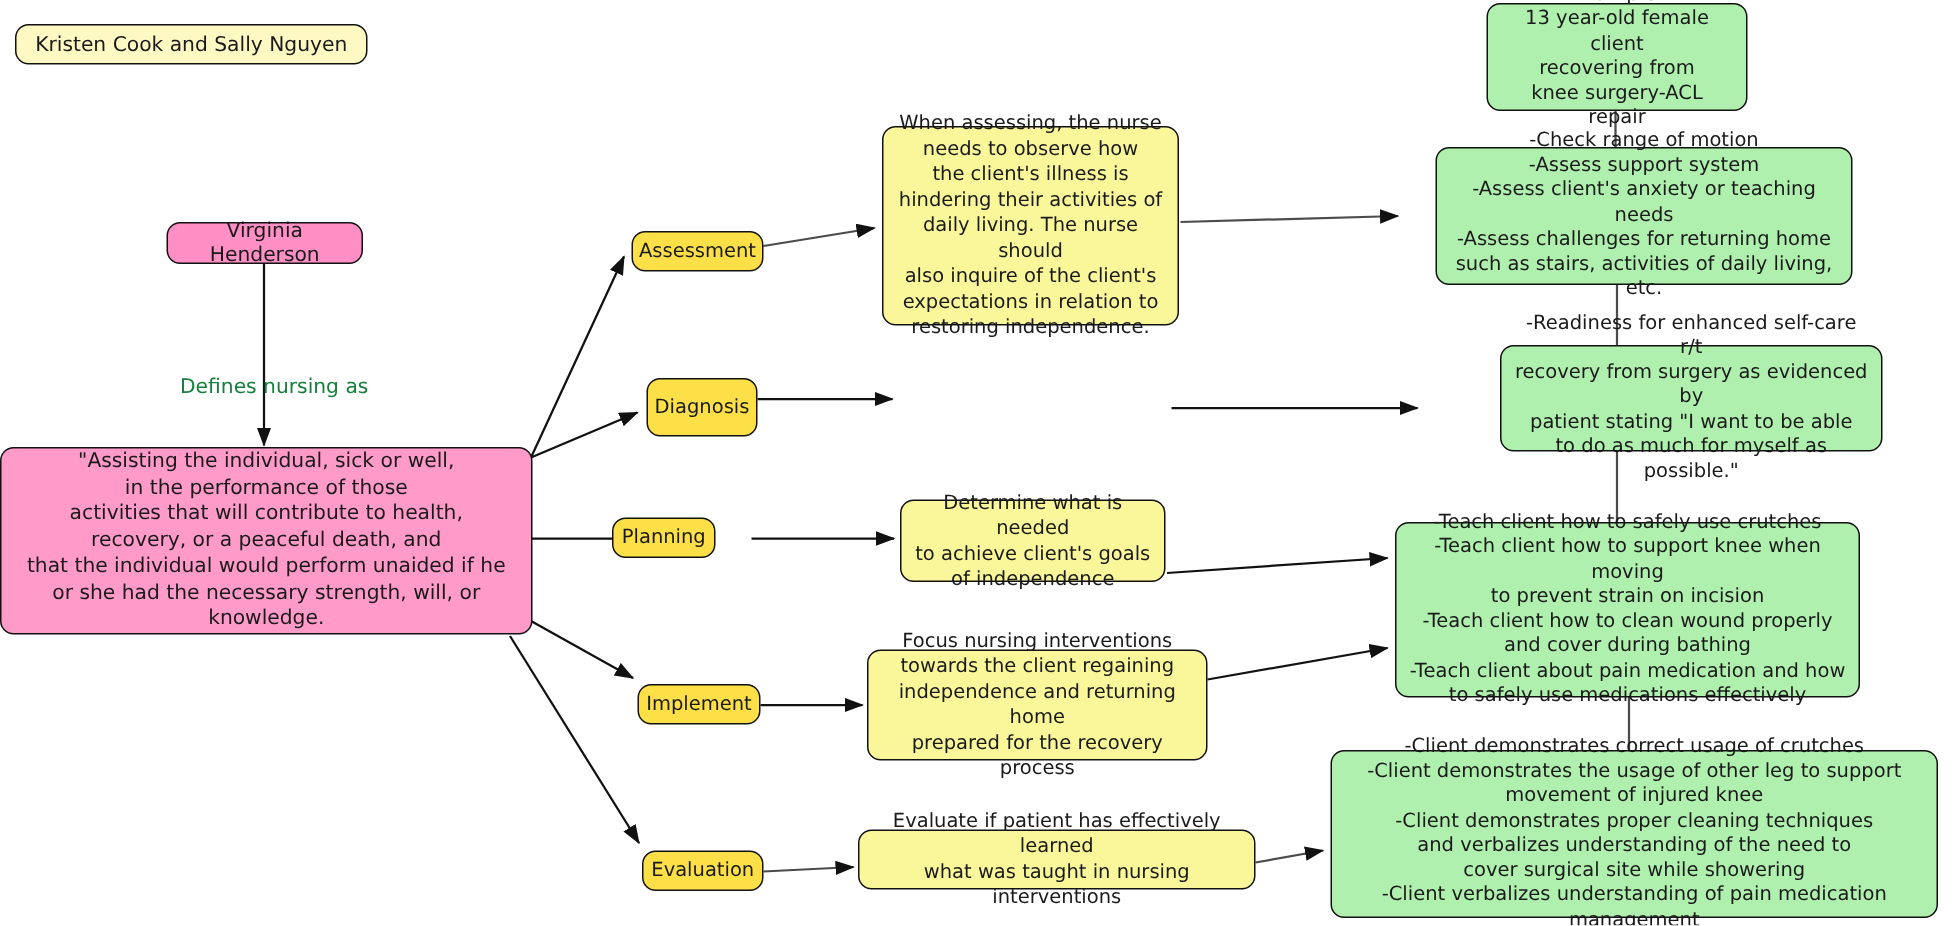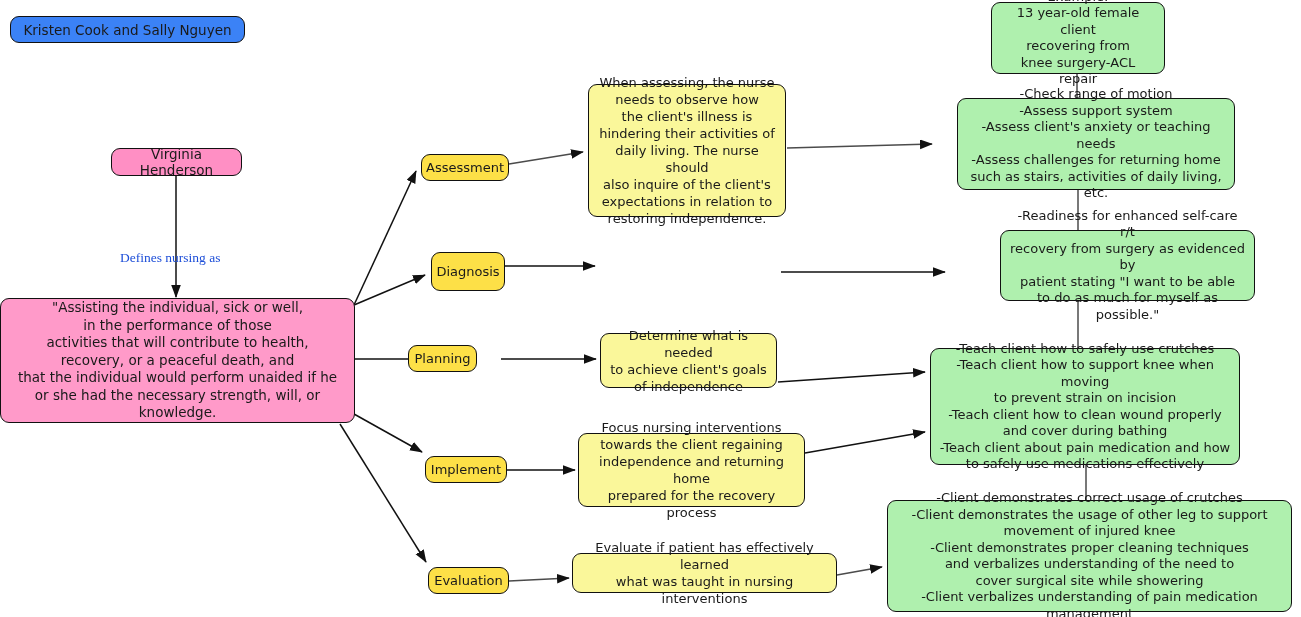--- a/index.html
+++ b/index.html
@@ -30,21 +30,21 @@
     border-radius: 9px;
     color: #1a1a1a;
     display: flex;
     align-items: center;
     justify-content: center;
     text-align: center;
     white-space: pre-line;
     z-index: 5;
   }
   .node-title {
-    background: #3b82f6;
+    background: #fef9c3;
     font-size: 13.5px;
     padding: 3px 10px;
   }
   .node-theorist {
     background: #ff8fc4;
     font-size: 13.5px;
     padding: 3px 10px;
   }
   .node-definition {
     background: #ff9ac9;
@@ -66,24 +66,23 @@
   }
   .node-example {
     background: #aff0ae;
     font-size: 13px;
     line-height: 16.5px;
     padding: 5px 8px;
   }
   .edge-label {
     position: absolute;
     font-size: 13.5px;
-    color: #1d4ed8;
+    color: #15803d;
     white-space: nowrap;
     z-index: 6;
-    font-family: Liberation Serif, serif;
   }
 </style>
 </head>
 <body>
 
 <div id="canvas">
 
   <svg id="connectors" viewBox="0 0 1301 617">
     <defs>
       <marker id="arrow" markerWidth="9" markerHeight="9" refX="8" refY="3.2" orient="auto" markerUnits="strokeWidth">

